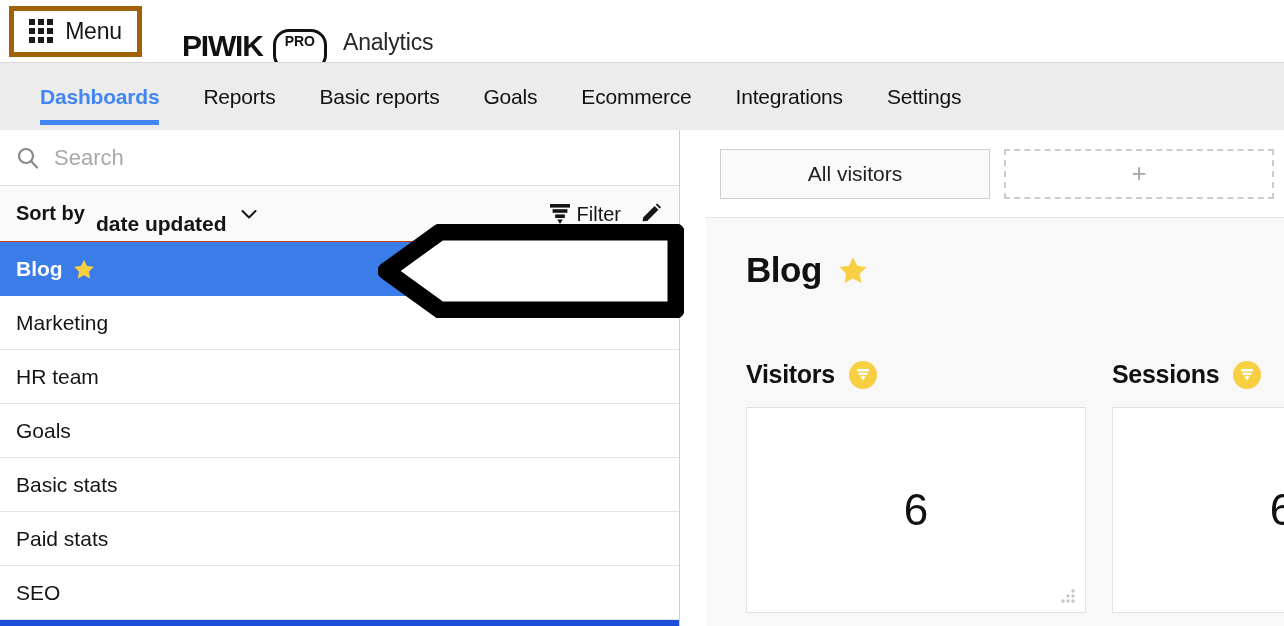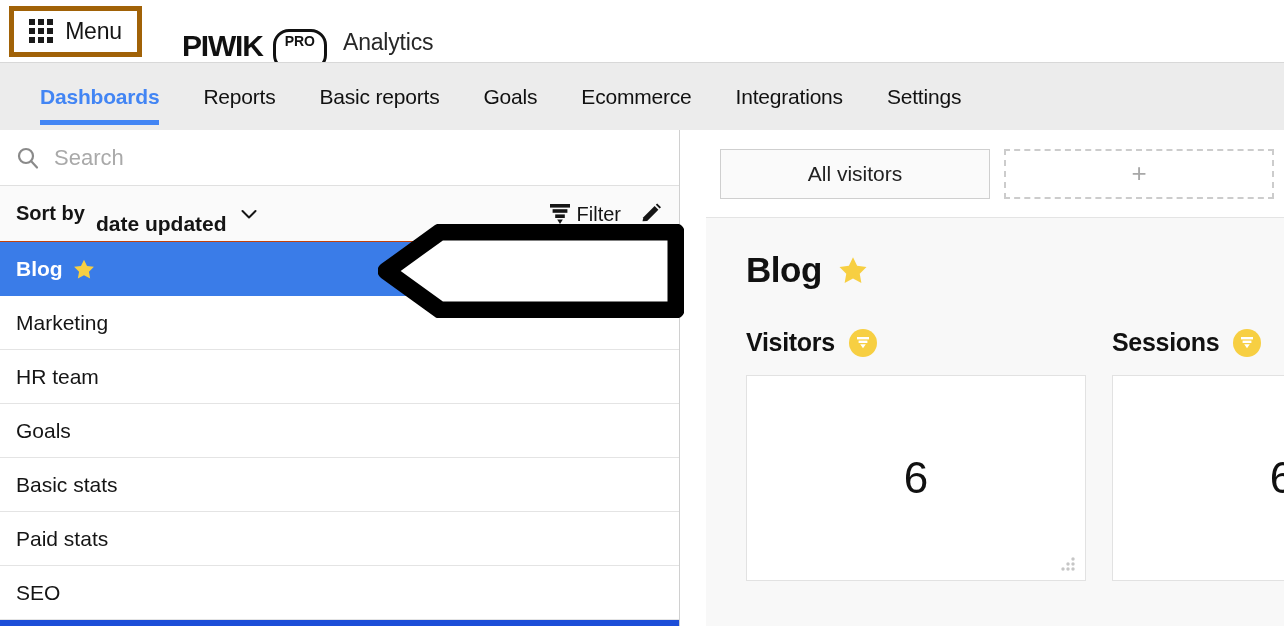--- a/index.html
+++ b/index.html
@@ -135,21 +135,21 @@
     display: flex; align-items: center; justify-content: center;
     font-size: 26px; color: #a8a8a8; cursor: pointer;
   }
 
   .dash-title-row { display: flex; align-items: center; gap: 16px; padding: 32px 0 0 40px; }
   .dash-title { font-size: 35px; font-weight: bold; color: #111111; letter-spacing: -0.5px; }
   .star-lg { width: 30px; height: 30px; }
 
   .widgets { display: flex; gap: 26px; padding: 38px 0 0 40px; }
   .widget { width: 340px; }
-  .widget-head { display: flex; align-items: center; gap: 14px; margin-bottom: 18px; }
+  .widget-head { display: flex; align-items: center; gap: 14px; margin-bottom: 18px; margin-top: 32px; }
   .widget-title { font-size: 25px; font-weight: bold; color: #111111; letter-spacing: -0.3px; }
   .funnel-badge {
     width: 28px; height: 28px; border-radius: 50%; background: #f7cf42;
     display: flex; align-items: center; justify-content: center;
   }
   .widget-card {
     position: relative;
     width: 340px; height: 206px;
     background: #ffffff; border: 1px solid #e2e2e2;
     display: flex; align-items: center; justify-content: center;

